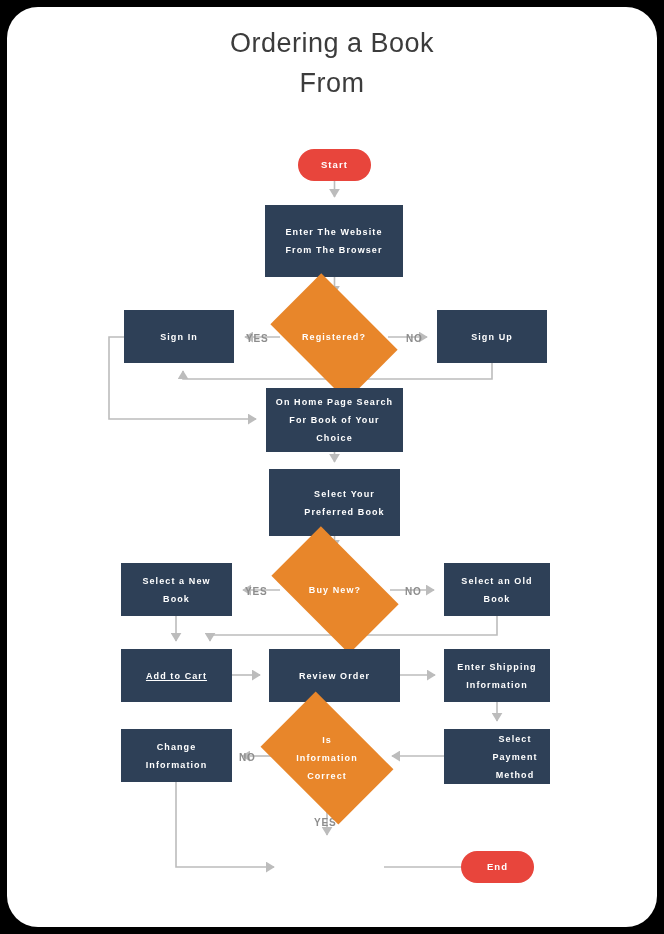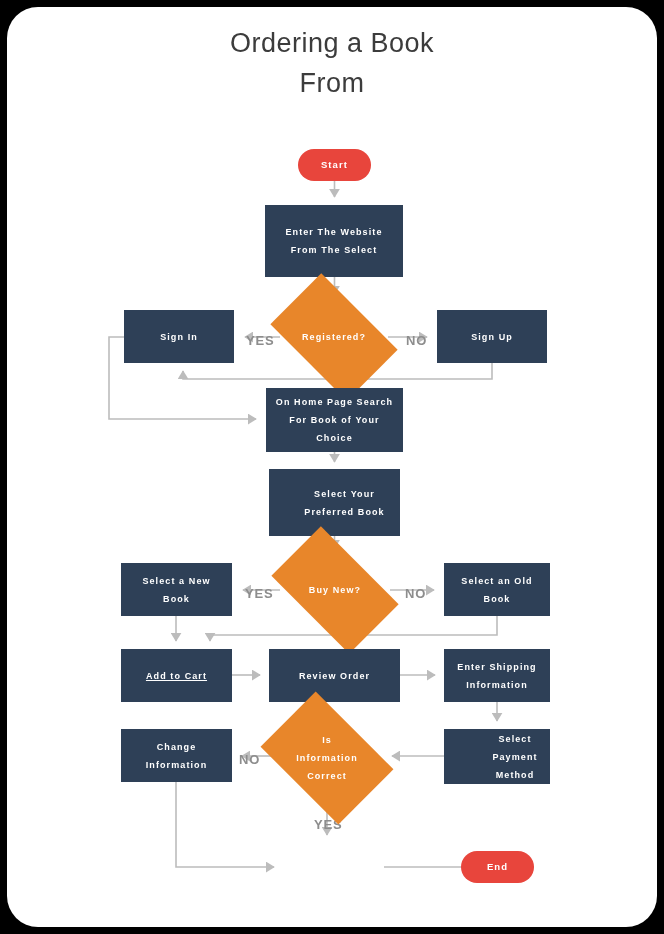--- a/index.html
+++ b/index.html
@@ -81,21 +81,21 @@
     font-size:9px;
     font-weight:bold;
     letter-spacing:1.1px;
     line-height:18px;
     white-space:pre-line;
     z-index:2;
   }
   .edge-label{
     position:absolute;
     color:#8d8d8d;
-    font-size:13px;
+    font-size:10px;
     font-weight:bold;
     letter-spacing:0.8px;
     white-space:nowrap;
   }
 </style>
 </head>
 <body>
 
 <div id="page">
   <div id="canvas">
@@ -168,21 +168,21 @@
 
     <div class="edge-label" style="left:238px;top:579px;">YES</div>
     <div class="edge-label" style="left:398px;top:579px;">NO</div>
 
     <div class="edge-label" style="left:232px;top:745px;">NO</div>
     <div class="edge-label" style="left:307px;top:810px;">YES</div>
 
     <div class="node terminator" style="left:291px;top:142px;width:73px;height:32px;">Start</div>
 
     <div class="node process" style="left:258px;top:198px;width:138px;height:72px;">Enter  The  Website
-From  The  Select</div>
+From  The  Browser</div>
 
     <div class="decision" style="left:273px;top:294px;width:108px;height:72px;">
       <div class="dmd"></div>
       <div class="dlabel">Registered?</div>
     </div>
 
     <div class="node process" style="left:430px;top:303px;width:110px;height:53px;">Sign  Up</div>
 
     <div class="node process" style="left:117px;top:303px;width:110px;height:53px;">Sign  In</div>
 

